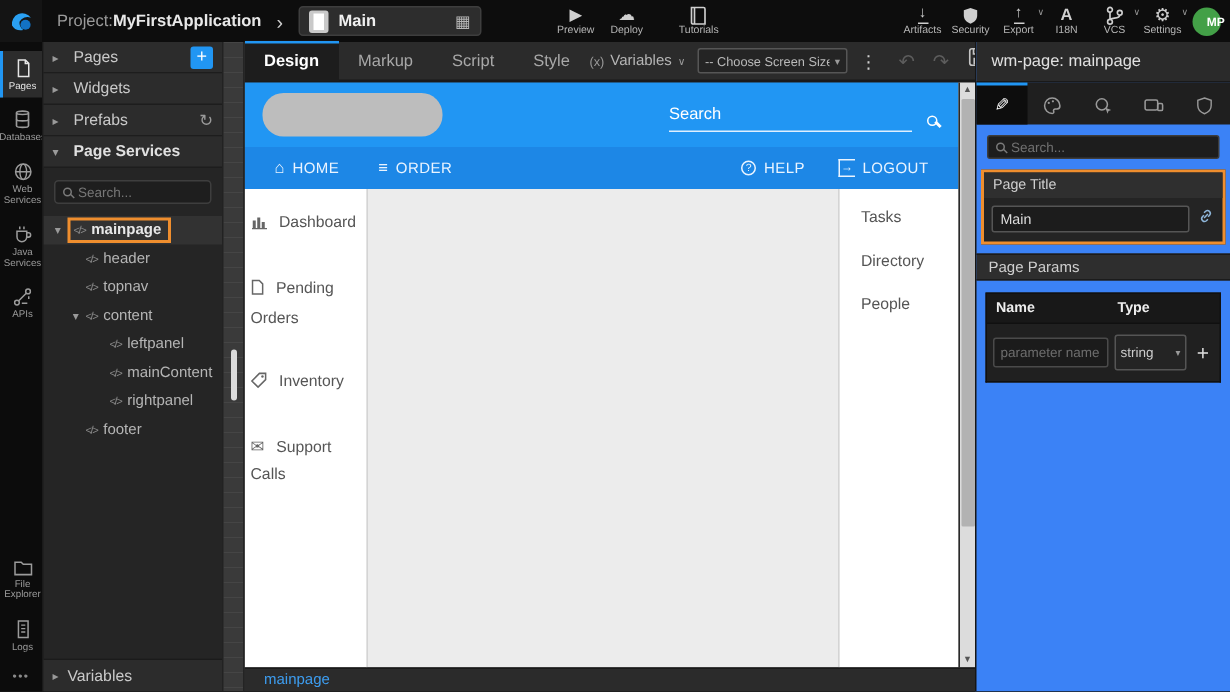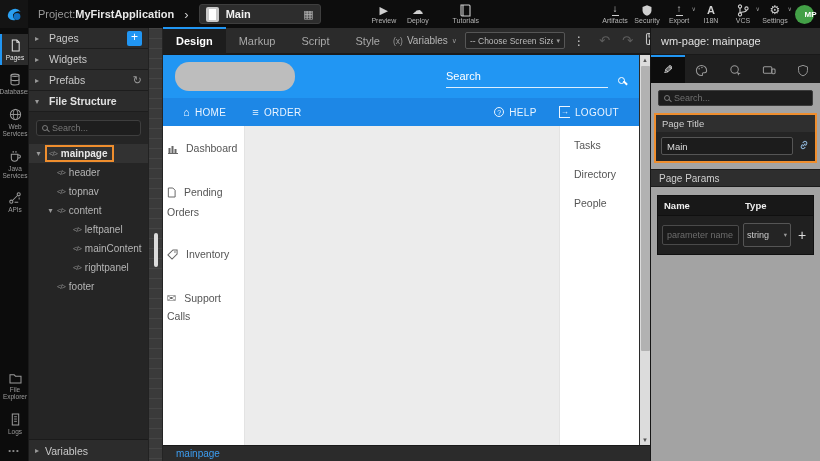--- a/index.html
+++ b/index.html
@@ -118,21 +118,21 @@
   .cv-ritem { font-size:10.5px; color:#555; margin-bottom:17px; cursor:pointer; }
 
   .cv-scroll { width:11px; flex:0 0 11px; background:#dcdcdc; border-left:1px solid #2a2a2a; display:flex;
     flex-direction:column; align-items:center; }
   .cv-scroll .sarr { font-size:6px; color:#555; height:10px; line-height:10px; cursor:pointer; }
   .cv-scroll .sthumb { width:9px; height:285px; background:#b2b2b2; border-radius:1px; margin:1px 0 auto; cursor:grab; }
   .cstatus { height:16px; flex:0 0 16px; background:#2b2b2b; border-top:1px solid #1a1a1a; display:flex; align-items:center;
     padding-left:13px; font-size:10px; color:#3d9df0; }
 
   
-  .rightpanel { width:170px; flex:0 0 170px; background:#a3a3a3; display:flex; flex-direction:column; border-left:1px solid #161616; }
+  .rightpanel { width:170px; flex:0 0 170px; background:#3b82f6; display:flex; flex-direction:column; border-left:1px solid #161616; }
   .rp-header { height:27px; flex:0 0 27px; background:#2a2a2a; display:flex; align-items:center; padding:0 10px;
     color:#e0e0e0; font-size:11px; border-bottom:1px solid #191919; }
   .rp-tabs { height:28px; flex:0 0 28px; background:#1f1f1f; display:flex; }
   .rp-tab { flex:1; display:flex; align-items:center; justify-content:center; color:#999; cursor:pointer; border-top:2px solid transparent; }
   .rp-tab.active { background:#0d0d0d; border-top-color:#2196f3; color:#fff; }
   .rp-tab .pencil { font-size:12px; transform:scaleX(-1); display:inline-block; }
   .rp-search { margin:7px 7px 5px; height:16px; background:#1d1d1d; border:1px solid #3c3c3c; border-radius:2px;
     display:flex; align-items:center; padding:0 5px; gap:4px; }
   .rp-search input { background:transparent; border:none; outline:none; color:#9a9a9a; font-size:9px; width:100%; }
   .rp-search input::placeholder { color:#707070; }
@@ -309,21 +309,21 @@
         <span class="car">▸</span>
         <span class="t">Widgets</span>
       </div>
       <div class="lp-section">
         <span class="car">▸</span>
         <span class="t">Prefabs</span>
         <span class="refresh-ic">↻</span>
       </div>
       <div class="lp-section">
         <span class="car">▾</span>
-        <span class="t" style="font-weight:bold;color:#e0e0e0;">File Structure</span>
+        <span class="t" style="font-weight:bold;color:#e0e0e0;">Page Services</span>
       </div>
       <div class="lp-search">
         <span class="lens"></span>
         <input placeholder="Search..." style="">
       </div>
       <div class="tree">
         <div class="tnode l0">
           <span class="car">▾</span>
           <span class="sel-box">
             <span class="cic">&lt;/&gt;</span>

